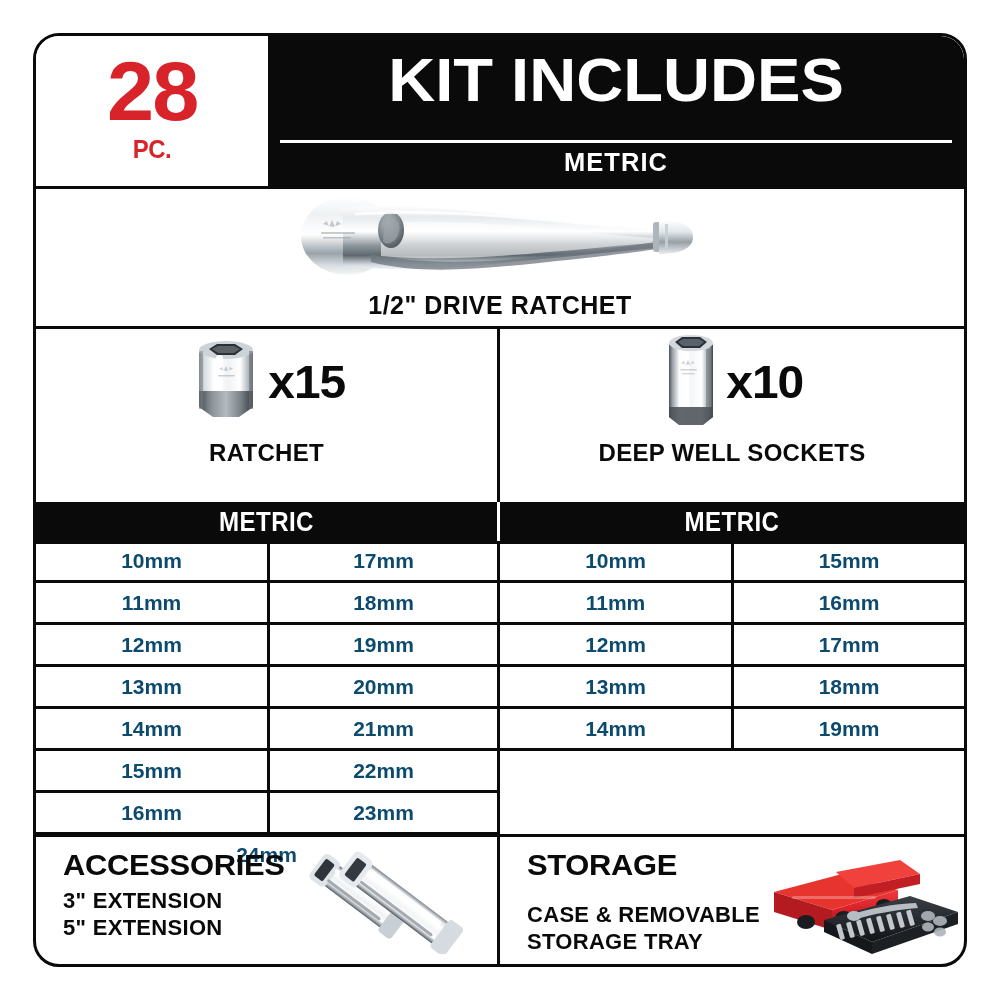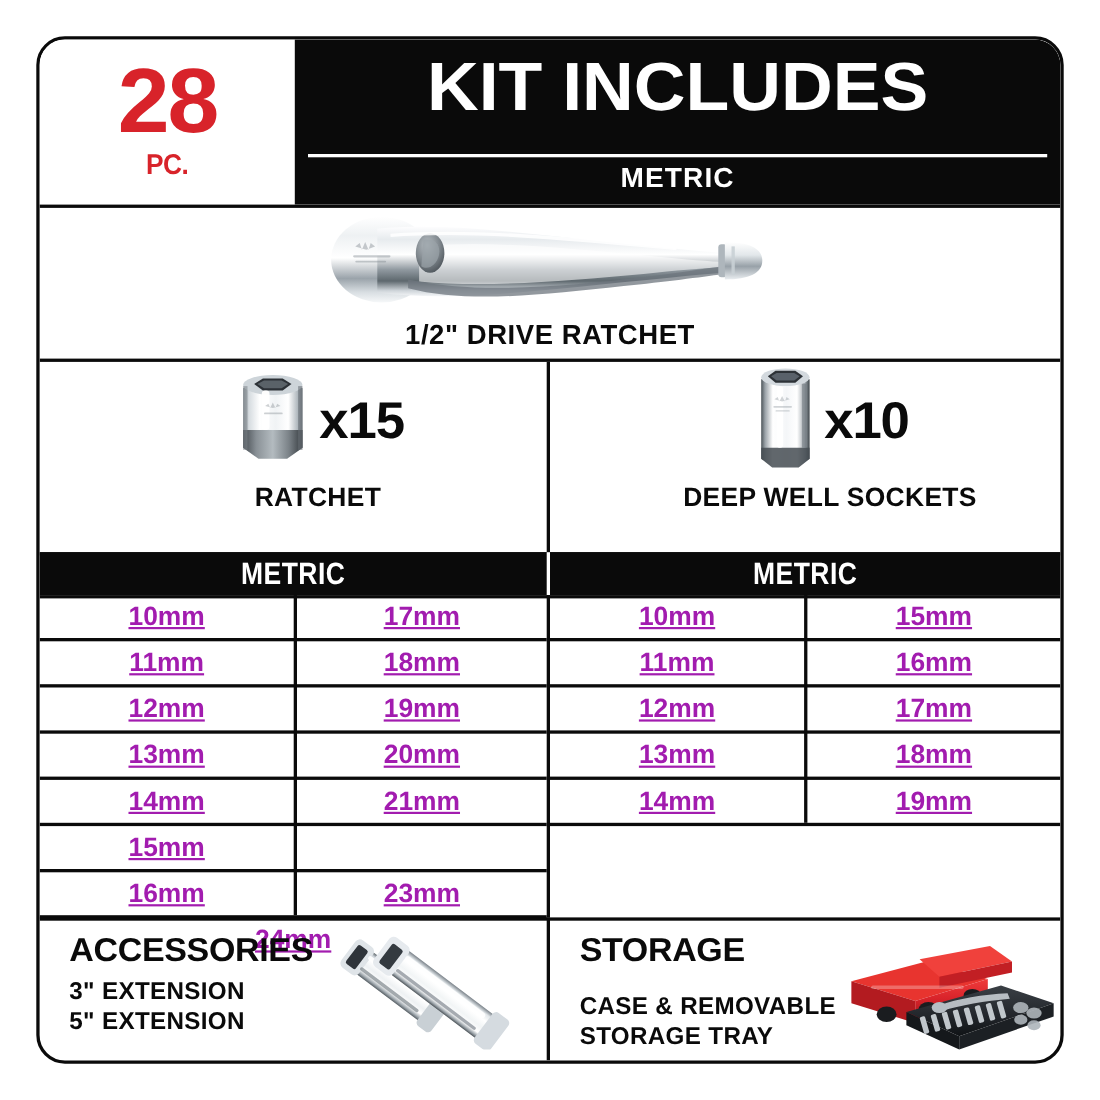--- a/index.html
+++ b/index.html
@@ -85,21 +85,20 @@
     position:absolute;left:0;right:0;bottom:6px;text-align:center;
     font-size:25px;font-weight:bold;color:#0a0a0a;letter-spacing:0.5px;
   }
   .ratchet-art{position:absolute;left:50%;top:8px;transform:translateX(-50%);}
 
   
   .count-row{top:293px;height:143px;}
   .count-cell{
     position:absolute;top:0;height:143px;
     display:block;
-    padding-left:45px;
   }
   .count-inner{
     position:absolute;left:0;right:0;top:6px;height:92px;
     display:flex;align-items:center;justify-content:center;gap:6px;
   }
   .count-x{
     font-size:47px;font-weight:bold;color:#0a0a0a;letter-spacing:-1px;
     transform:scaleX(1.02);
   }
   .count-label{
@@ -119,24 +118,23 @@
   }
   .metric-split{
     position:absolute;top:0;left:461px;width:3px;height:39px;background:#fff;
   }
 
   
   .sizes{position:absolute;left:0;top:505px;width:100%;height:290px;}
   .size-cell{
     position:absolute;
     display:flex;align-items:center;justify-content:center;
-    font-size:24px;font-weight:bold;color:#a21caf;
+    font-size:21px;font-weight:bold;color:#0c4a6e;
     letter-spacing:0px;
     box-sizing:border-box;
-    text-decoration:underline;
   }
 
   
   .bottom{position:absolute;left:0;top:798px;width:100%;height:130px;}
   .bot-title{
     font-size:30px;font-weight:bold;color:#0a0a0a;letter-spacing:-0.3px;
     transform:scaleX(1.03);transform-origin:left center;
   }
   .bot-line{
     font-size:22px;font-weight:bold;color:#0a0a0a;letter-spacing:0.3px;
@@ -334,20 +332,21 @@
     <div class="size-cell" style="left:234px;top:0;   width:227px; height:39px">17mm</div>
     <div class="size-cell" style="left:0;   top:42px; width:231px; height:39px">11mm</div>
     <div class="size-cell" style="left:234px;top:42px; width:227px; height:39px">18mm</div>
     <div class="size-cell" style="left:0;   top:84px; width:231px; height:39px">12mm</div>
     <div class="size-cell" style="left:234px;top:84px; width:227px; height:39px">19mm</div>
     <div class="size-cell" style="left:0;   top:126px;width:231px; height:39px">13mm</div>
     <div class="size-cell" style="left:234px;top:126px;width:227px; height:39px">20mm</div>
     <div class="size-cell" style="left:0;   top:168px;width:231px; height:39px">14mm</div>
     <div class="size-cell" style="left:234px;top:168px;width:227px; height:39px">21mm</div>
     <div class="size-cell" style="left:0;   top:210px;width:231px; height:39px">15mm</div>
+    <div class="size-cell" style="left:234px;top:210px;width:227px; height:39px">22mm</div>
     <div class="size-cell" style="left:0;   top:252px;width:231px; height:39px">16mm</div>
     <div class="size-cell" style="left:234px;top:252px;width:227px; height:39px">23mm</div>
 
     <div class="size-cell" style="left:464px;top:0;   width:231px; height:39px">10mm</div>
     <div class="size-cell" style="left:698px;top:0;   width:230px; height:39px">15mm</div>
     <div class="size-cell" style="left:464px;top:42px; width:231px; height:39px">11mm</div>
     <div class="size-cell" style="left:698px;top:42px; width:230px; height:39px">16mm</div>
     <div class="size-cell" style="left:464px;top:84px; width:231px; height:39px">12mm</div>
     <div class="size-cell" style="left:698px;top:84px; width:230px; height:39px">17mm</div>
     <div class="size-cell" style="left:464px;top:126px;width:231px; height:39px">13mm</div>

